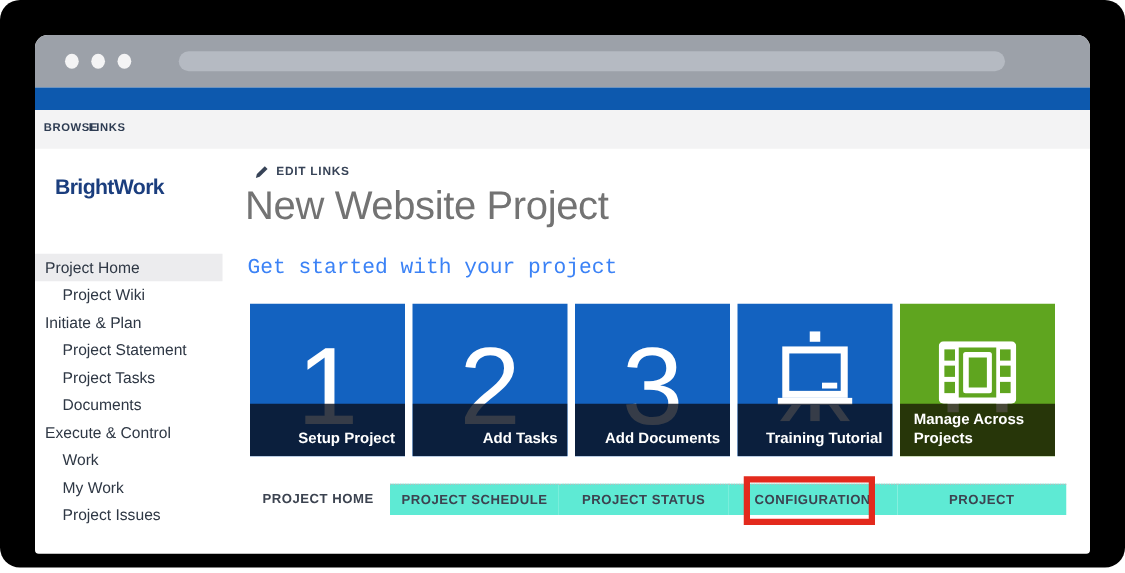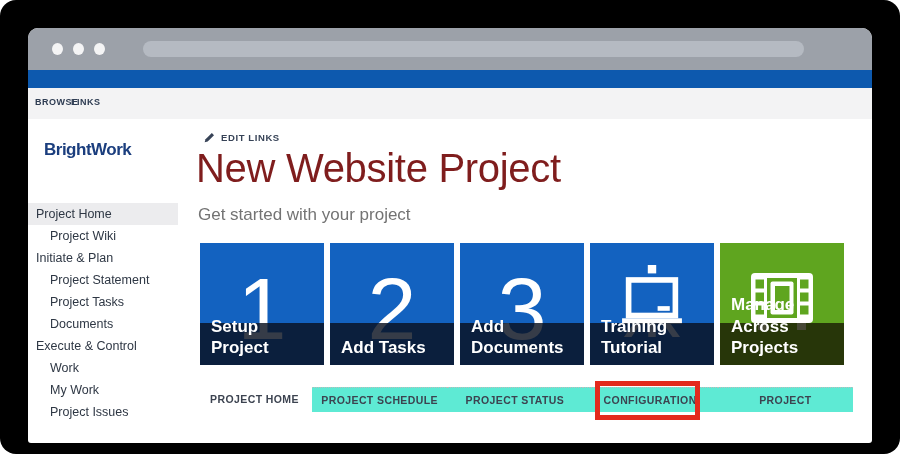--- a/index.html
+++ b/index.html
@@ -28,35 +28,35 @@
   .logo { position:absolute; left:16px; top:112px; font-size:17px; font-weight:bold; color:#1b3e7e; letter-spacing:-0.5px; }
   .nav { position:absolute; left:0; top:175px; width:150px; }
   .nav-item { height:22px; line-height:22px; font-size:12.5px; color:#2e3744; white-space:nowrap; }
   .nav-item.lvl1 { padding-left:8px; }
   .nav-item.lvl2 { padding-left:22px; }
   .nav-item.selected { background:#ececee; }
 
   
   .editlinks { position:absolute; left:176px; top:104px; display:flex; align-items:center; gap:6px;
                font-size:9.5px; font-weight:600; letter-spacing:.6px; color:#374357; }
-  .page-title { position:absolute; left:168px; top:118px; font-size:40px; font-weight:300; color:#7f1d1d; letter-spacing:-0.3px; }
-  .subtitle { position:absolute; left:170px; top:177px; font-size:17px; color:#737373; }
+  .page-title { position:absolute; left:168px; top:118px; font-size:32px; font-weight:300; color:#737373; letter-spacing:-0.3px; }
+  .subtitle { position:absolute; left:170px; top:177px; font-size:17px; color:#3b82f6;font-family:Liberation Mono, monospace; }
 
   .tiles { position:absolute; left:172px; top:215px; display:flex; gap:6px; }
   .tile { position:relative; width:124px; height:122px; overflow:hidden; cursor:pointer; }
   .tile.blue { background:#1362c0; }
   .tile.green { background:#5fa51f; }
   .tile-num { position:absolute; left:0; right:0; top:22px; z-index:1; text-align:center;
               font-size:88px; line-height:1; font-weight:300; color:#fff; }
   .tile-art { position:absolute; z-index:1; left:50%; transform:translateX(-50%); }
   .art-easel { top:22px; }
   .art-film { top:30px; }
   .band { position:absolute; left:0; right:0; bottom:0; height:42px; z-index:2;
           display:flex; align-items:flex-end; padding:0 8px 7px 11px;
-          color:#fff; font-size:17px; font-weight:600; line-height:1.25; }
+          color:#fff; font-size:12px; font-weight:600; line-height:1.25;justify-content:flex-end; }
   .band.navy { background:rgba(10,17,32,0.82); }
   .band.olive { background:rgba(25,26,4,0.8); }
 
   
   .tabbar { position:absolute; left:169px; top:359px; width:656px; height:25px; display:flex; }
   .btab { height:25px; line-height:25px; text-align:center; font-size:10.5px; font-weight:600;
           letter-spacing:.4px; color:#3c4350; white-space:nowrap; cursor:pointer; }
   .btab.active { flex:0 0 115px; background:#fff; }
   .btab.rest { flex:1 1 0; background:#5eead4; border-top:1px dotted #bcbcbc; }
   .redbox { position:absolute; left:567px; top:353px; width:105px; height:39px;

